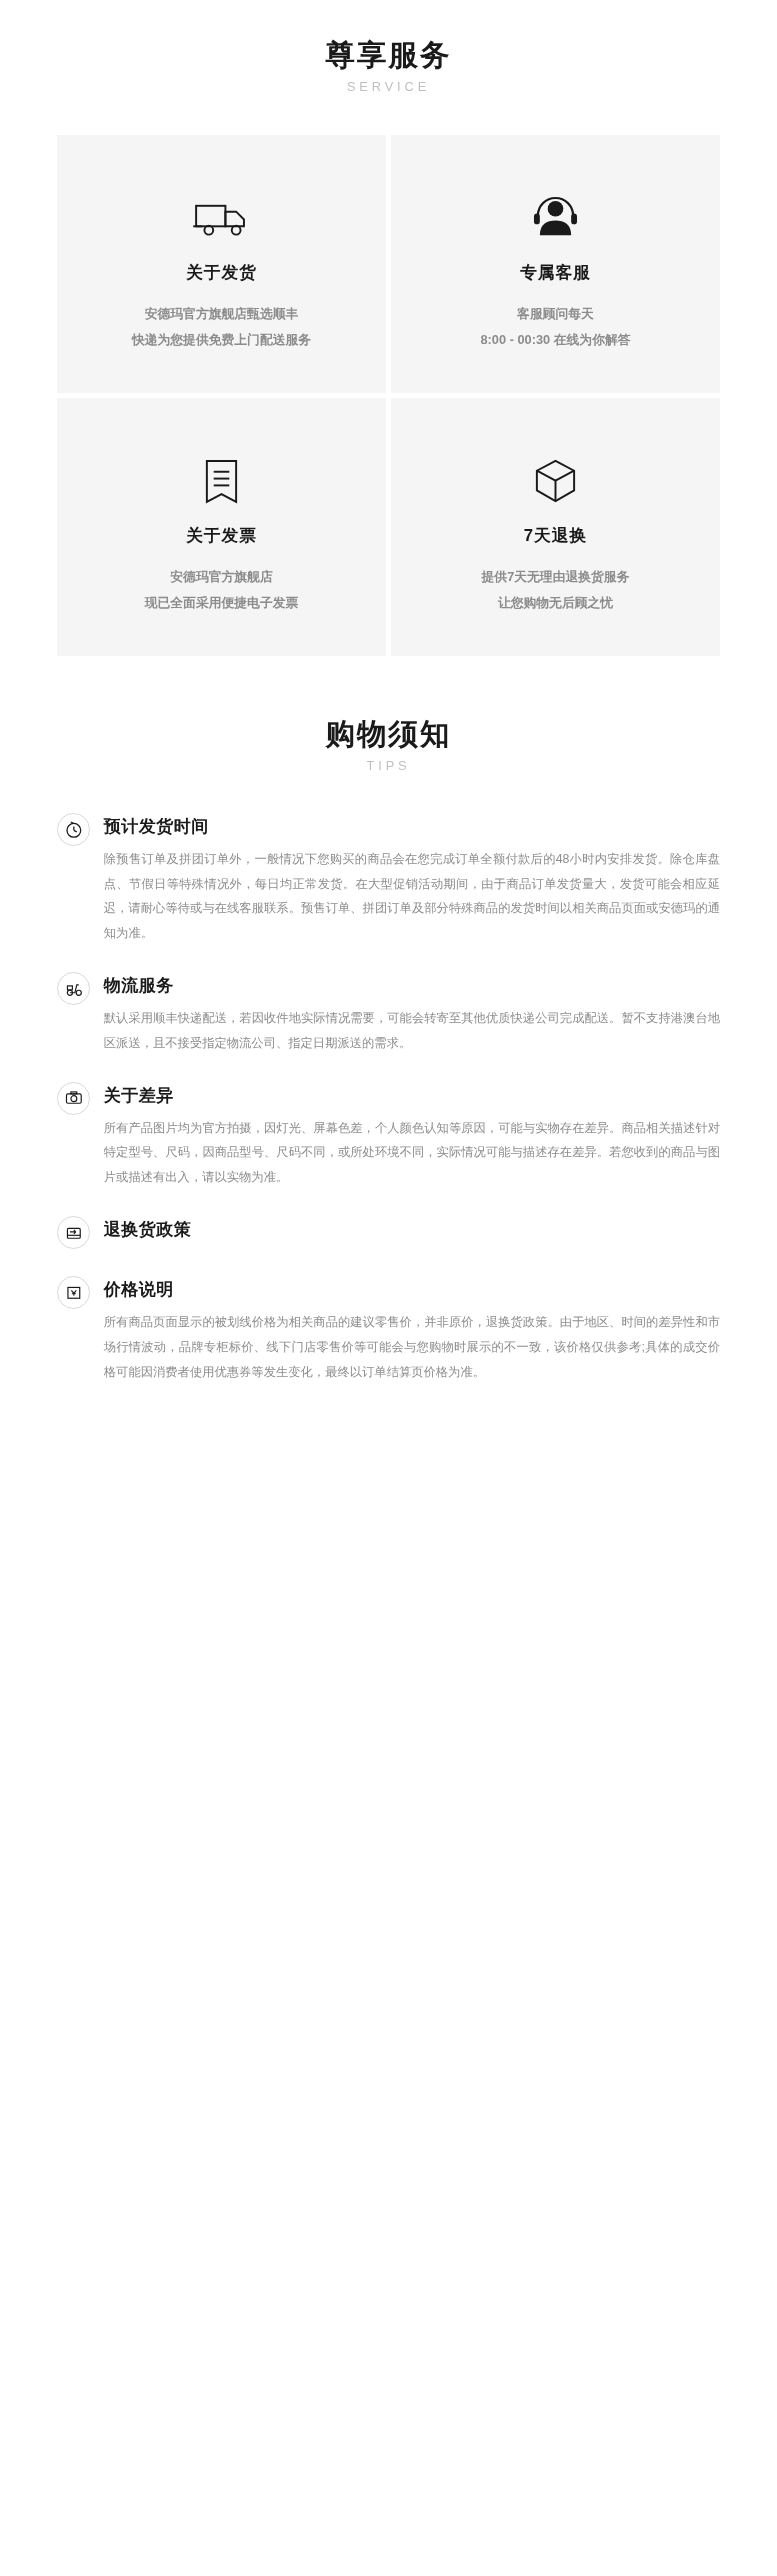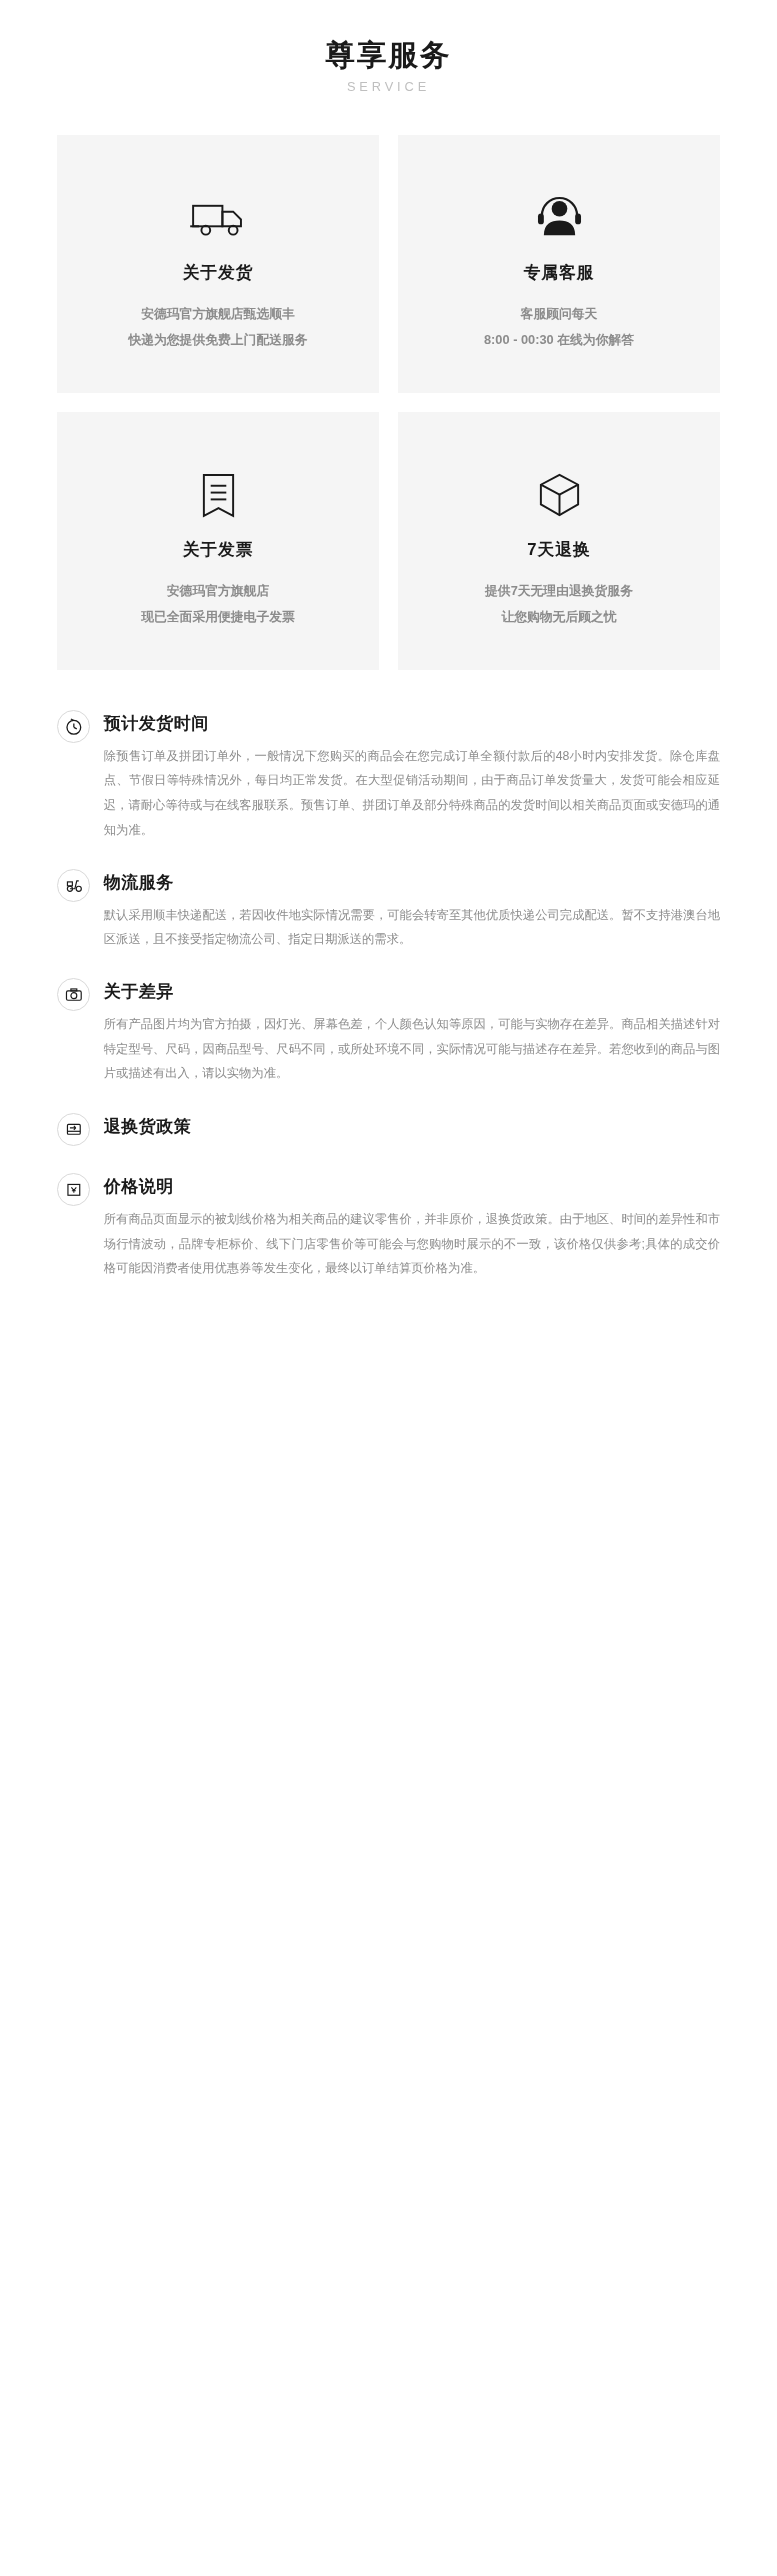--- a/index.html
+++ b/index.html
@@ -27,21 +27,21 @@
     letter-spacing: 3.9px;
     margin-top: 5px;
   }
   .service-head { padding-top: 27.5px; }
   .tips-head { padding-top: 59px; }
 
   
   .service-grid {
     display: grid;
     grid-template-columns: 1fr 1fr;
-    gap: 19px;
+    gap: 5px;
     padding: 41px 49px 0 49px;
   }
   .service-card {
     background: #f5f5f5;
     height: 258px;
     display: flex;
     flex-direction: column;
     align-items: center;
     justify-content: flex-start;
     padding-top: 57px;
@@ -179,20 +179,24 @@
       </div>
       <div class="title">7天退换</div>
       <div class="desc">
         <div>提供7天无理由退换货服务</div>
         <div>让您购物无后顾之忧</div>
       </div>
     </div>
 
   </div>
 
+  <div class="section-head tips-head">
+    <div class="zh">购物须知</div>
+    <div class="en">TIPS</div>
+  </div>
 
   <div class="tips-list">
 
     <div class="tip">
       <div class="tip-icon">
         <svg width="17.7" height="17.7" viewBox="0 0 18 18">
           <circle cx="9" cy="9.5" r="7" fill="none" stroke="#1a1a1a" stroke-width="1.3"></circle>
           <line x1="9" y1="5.5" x2="9" y2="9.5" stroke="#1a1a1a" stroke-width="1.3"></line>
           <line x1="9" y1="9.5" x2="12" y2="11" stroke="#1a1a1a" stroke-width="1.3"></line>
           <line x1="6" y1="1" x2="9" y2="2.6" stroke="#1a1a1a" stroke-width="1.3"></line>

